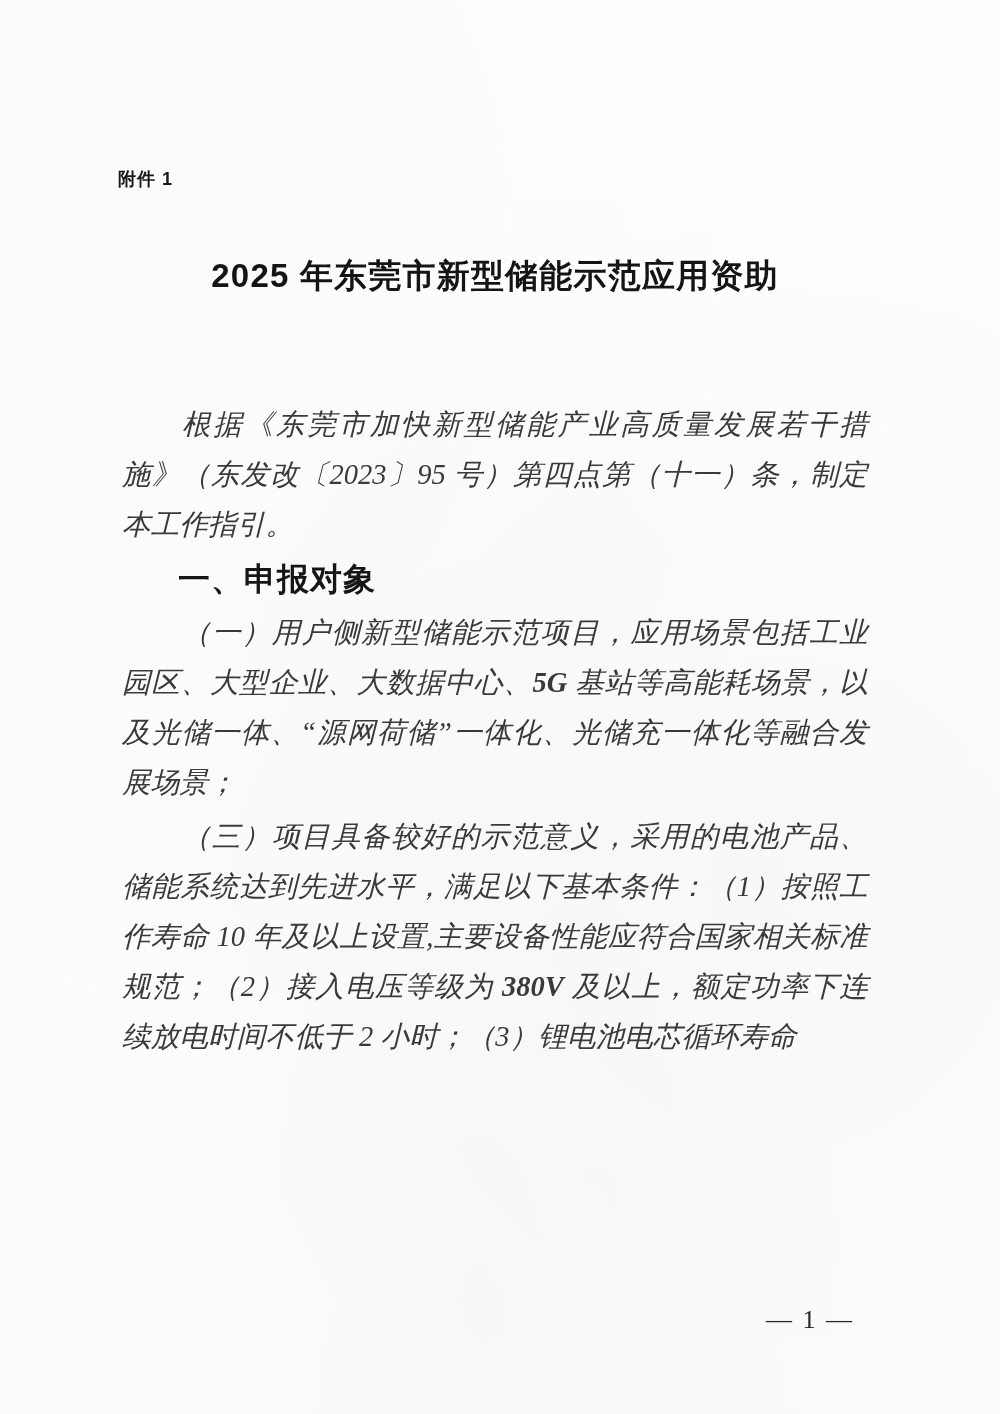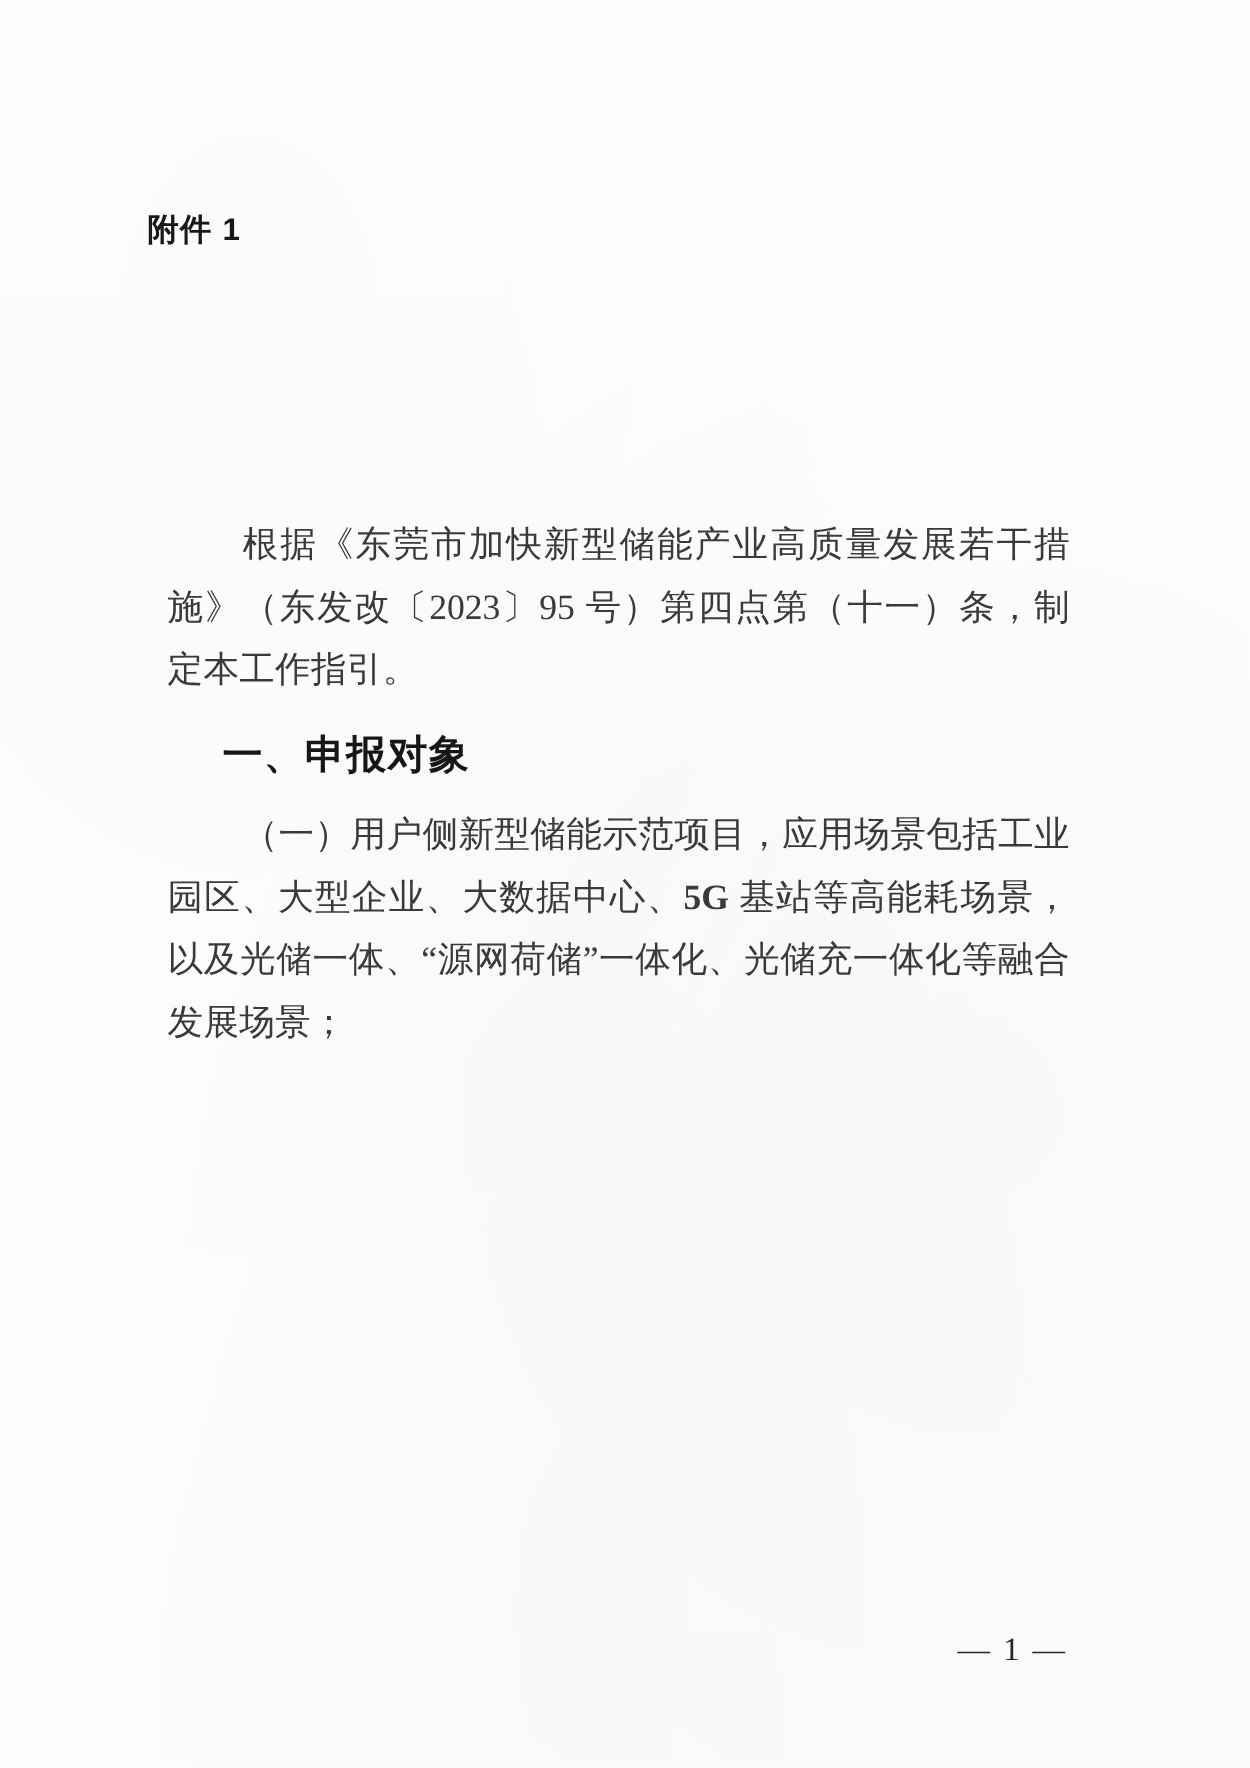--- a/index.html
+++ b/index.html
@@ -35,21 +35,21 @@
     height: 1414px;
   }
 
   
   .attachment-label {
     position: absolute;
     top: 167px;
     left: 0;
     font-family: "Liberation Sans", "DejaVu Sans", sans-serif;
     font-weight: 700;
-    font-size: 25px;
+    font-size: 18px;
     letter-spacing: 1px;
     color: #181818;
     white-space: nowrap;
   }
 
   
   .doc-title {
     position: absolute;
     top: 250px;
     left: 0;
@@ -77,23 +77,24 @@
 
   .para {
     font-family: "Liberation Serif", "DejaVu Serif", serif;
     font-size: 28.5px;
     line-height: 50px;
     color: #3a3a3a;
     text-align: justify;
     text-align-last: left;
     text-justify: inter-character;
     text-indent: 60px;
-    margin: 16px;
+    margin: 4px;
     letter-spacing: 0.2px;
     font-weight: 400;
+    font-style: italic;
   }
 
   .heading {
     font-family: "Liberation Sans", "DejaVu Sans", sans-serif;
     font-size: 32px;
     line-height: 50px;
     font-weight: 700;
     color: #161616;
     text-indent: 60px;
     margin: 0;
@@ -127,24 +128,26 @@
 </style>
 </head>
 <body>
 
 <div class="page">
   <div class="content">
 
     <div class="attachment-label">附件 1</div>
 
     <div class="doc-title">
+      <span class="title-line">2025 年东莞市新型储能示范应用资助</span>
     </div>
 
     <div class="body-area" id="body-area">
         <p class="para">根据《东莞市加快新型储能产业高质量发展若干措施》（东发改〔<span class="lat">2023</span>〕<span class="lat">95</span> 号）第四点第（十一）条，制定本工作指引。</p>
         <p class="heading">一、申报对象</p>
         <p class="para">（一）用户侧新型储能示范项目，应用场景包括工业园区、大型企业、大数据中心、<span class="lat-b">5G</span> 基站等高能耗场景，以及光储一体、“源网荷储”一体化、光储充一体化等融合发展场景；</p>
+        <p class="para">（三）项目具备较好的示范意义，采用的电池产品、储能系统达到先进水平，满足以下基本条件：（<span class="lat">1</span>）按照工作寿命 <span class="lat">10</span> 年及以上设置,主要设备性能应符合国家相关标准规范；（<span class="lat">2</span>）接入电压等级为 <span class="lat-b">380V</span> 及以上，额定功率下连续放电时间不低于 <span class="lat">2</span> 小时；（<span class="lat">3</span>）锂电池电芯循环寿命</p>
       </div>
 
     <div class="page-number">— 1 —</div>
 
   </div>
 </div>
 
 </body></html>

